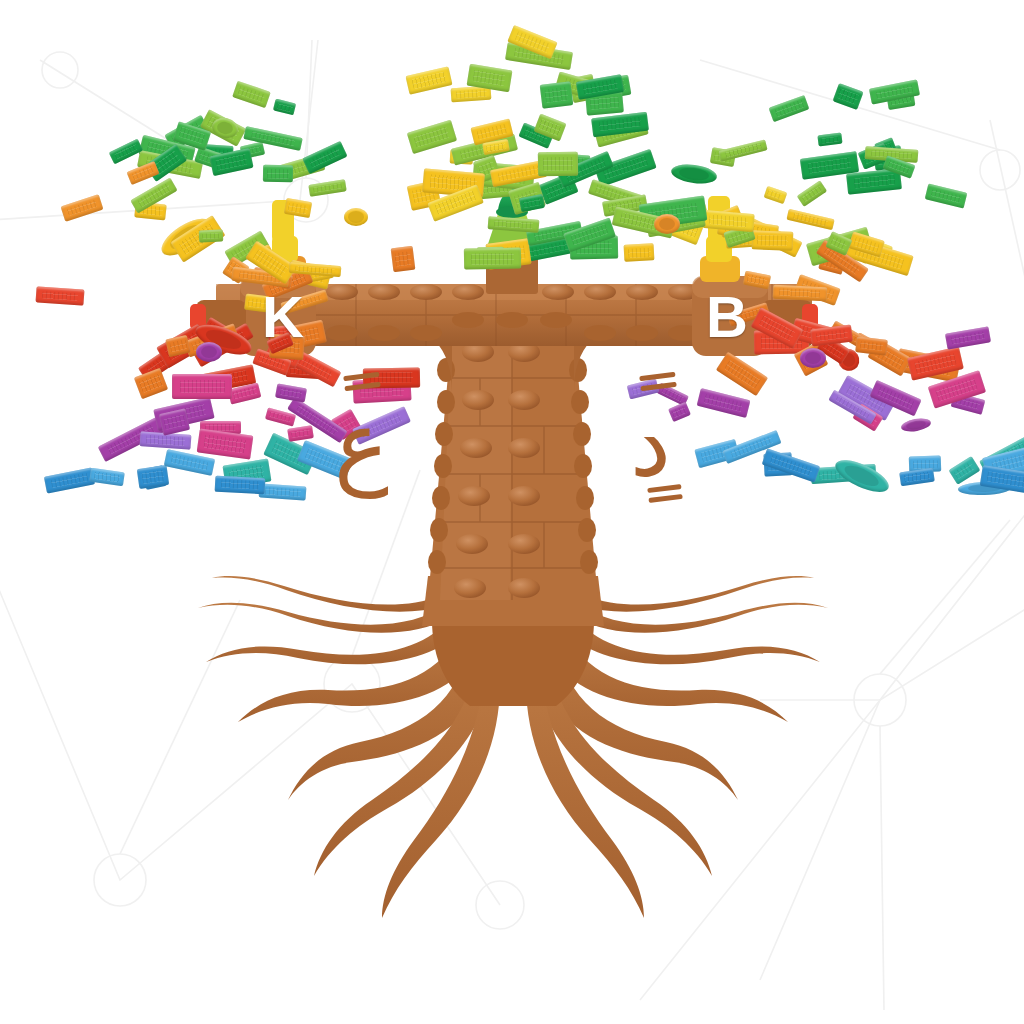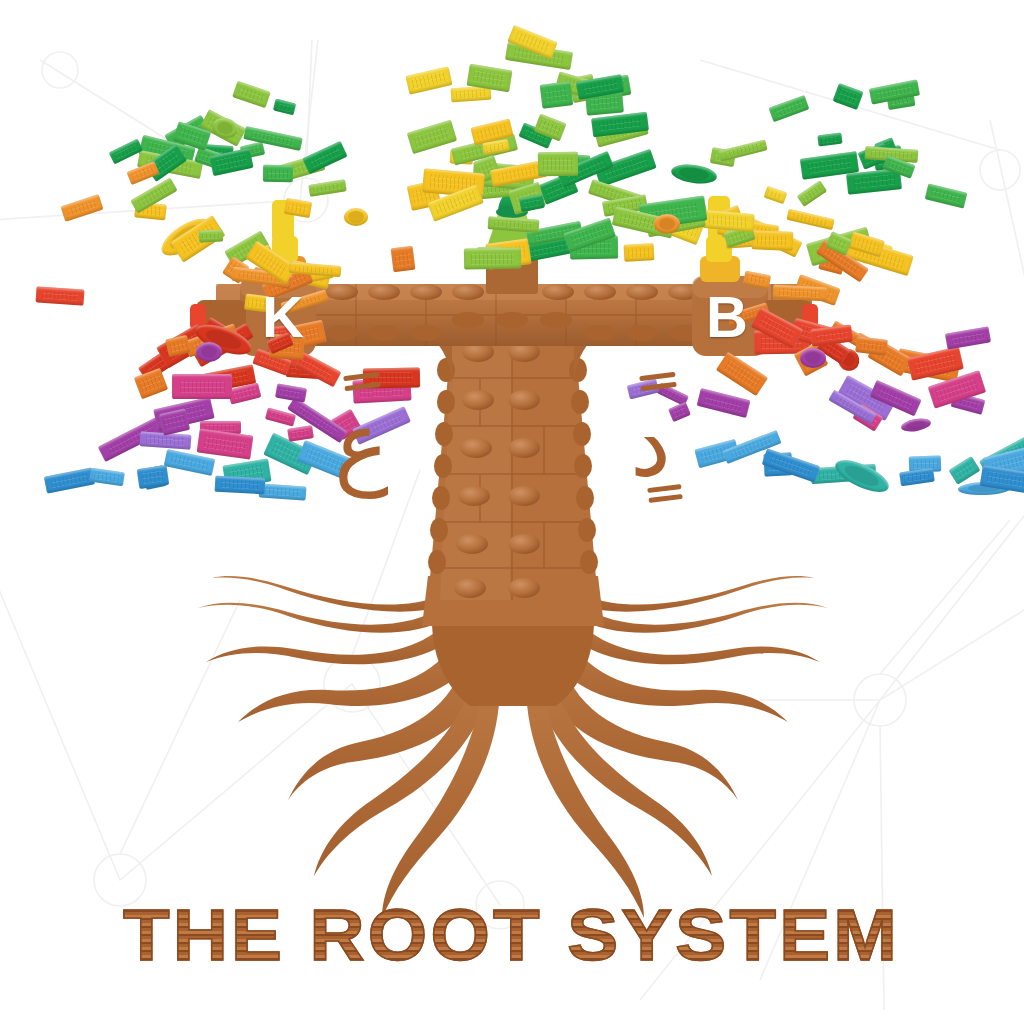--- a/index.html
+++ b/index.html
@@ -527,17 +527,14 @@
   </div>
   <div class="eqmark" style="left:640px;top:374px;transform:rotate(-7deg);">
     <i style="width:36px;height:5px;margin-bottom:5px;"></i>
       <i style="width:36px;height:5px;"></i>
   </div>
   <div class="eqmark" style="left:648px;top:486px;transform:rotate(-7deg);">
     <i style="width:34px;height:5px;margin-bottom:5px;"></i>
       <i style="width:34px;height:5px;"></i>
   </div>
 
-  <div id="title">
-    <span class="tw">THE ROOT SYSTEM</span>
-  </div>
 
 </div>
 
 </body></html>

